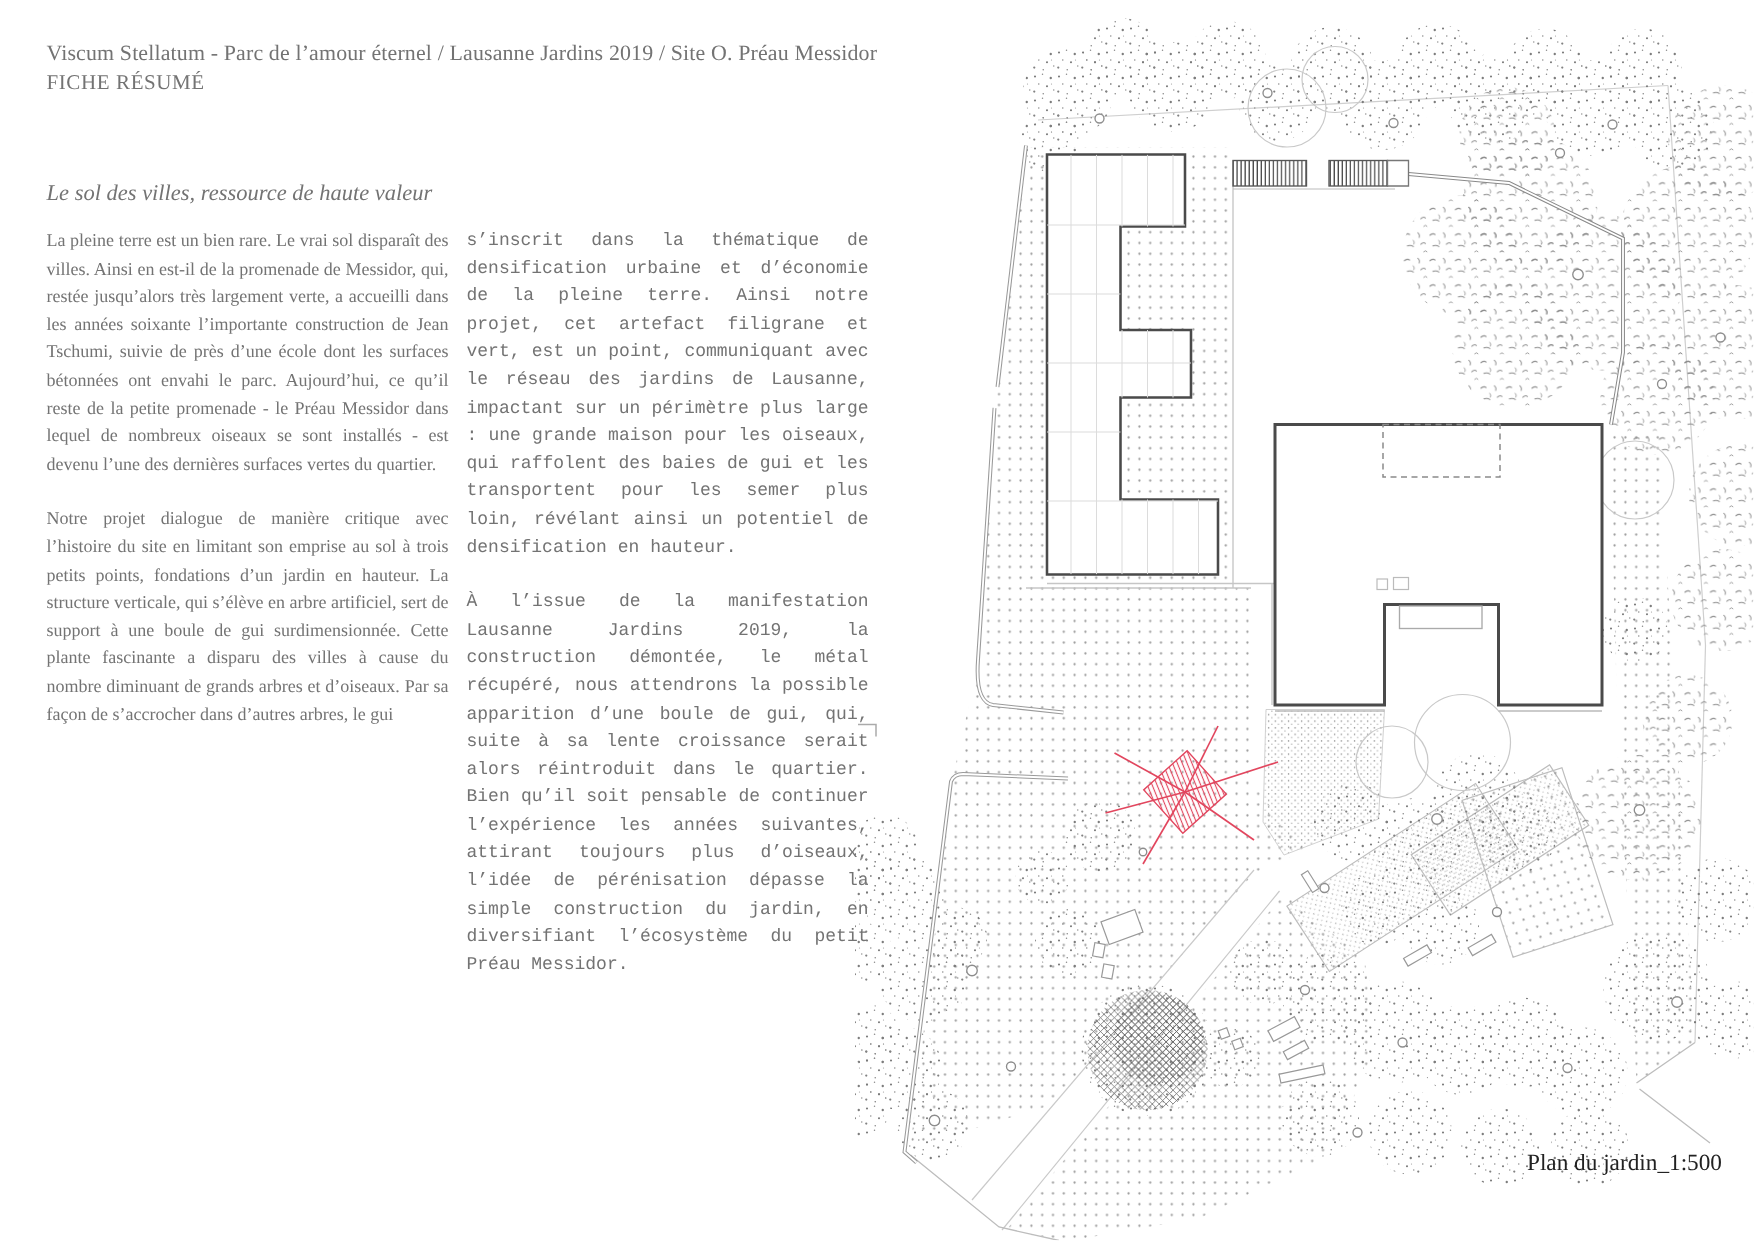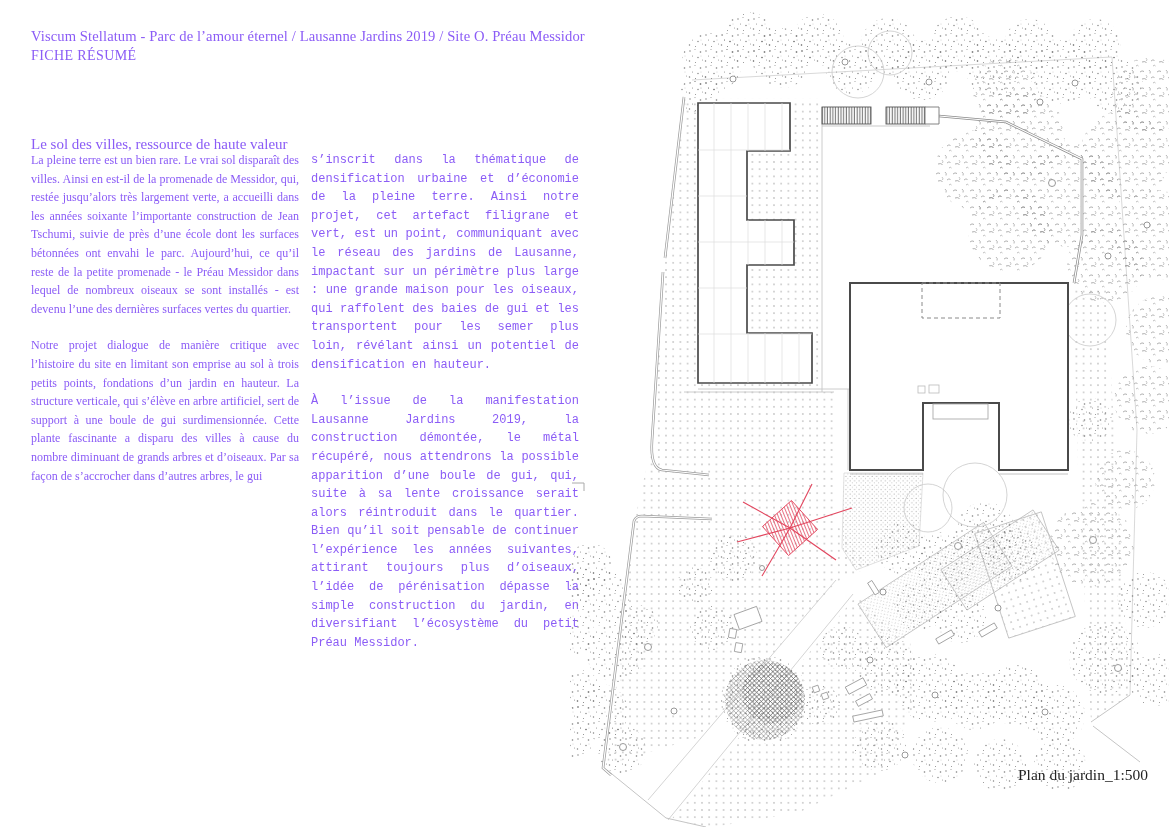--- a/index.html
+++ b/index.html
@@ -1,20 +1,20 @@
 <!DOCTYPE html>
 <html lang="fr"><head>
 <meta charset="utf-8">
 <style>
   html,body{margin:0;padding:0;background:#fff;}
   .page{position:relative;width:1169px;height:827px;background:#ffffff;overflow:hidden;
-        font-family:"Liberation Serif","DejaVu Serif",serif;color:#8b5cf6;}
+        font-family:"Liberation Serif","DejaVu Serif",serif;color:#737373;}
   .hdr-line{position:absolute;left:31px;top:28px;width:600px;font-size:14.6px;letter-spacing:.1px;}
   .hdr-title{position:absolute;left:31px;top:48px;font-size:14px;letter-spacing:.4px;}
-  .lead{position:absolute;left:31px;top:136px;font-size:15px;}
+  .lead{position:absolute;left:31px;top:121px;font-style:italic;font-size:15px;}
   .col{position:absolute;top:151px;width:268px;text-align:justify;font-size:12px;line-height:18.6px;}
   .col p{margin:0 0 18px 0;}
   .col1{left:31px;}
   .col2{left:311px;font-family:Liberation Mono, monospace;}
   .planwrap{position:absolute;left:570px;top:0;width:599px;height:583px;}
   svg text{font-family:"Liberation Serif","DejaVu Serif",serif;}
 </style>
 </head>
 <body>
 

